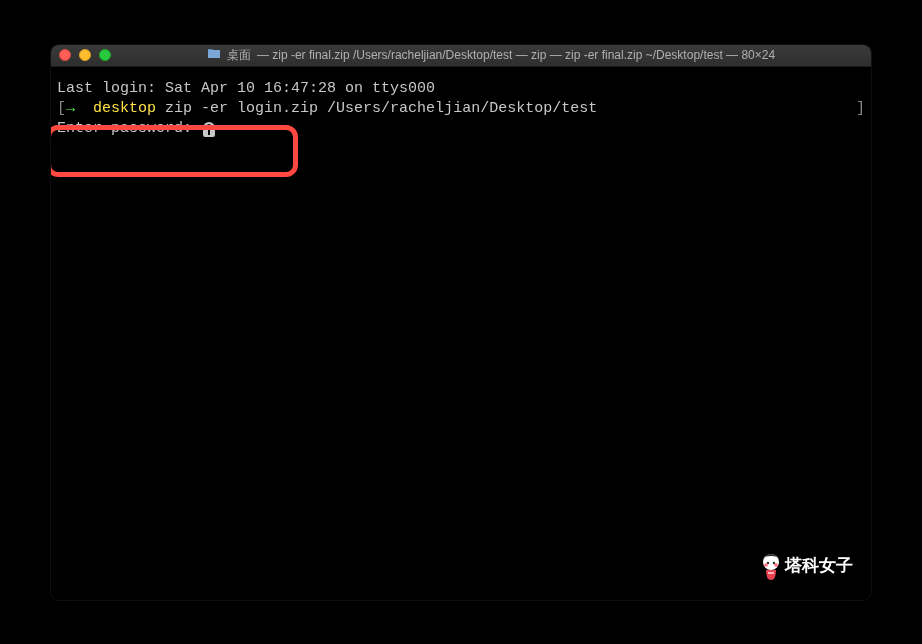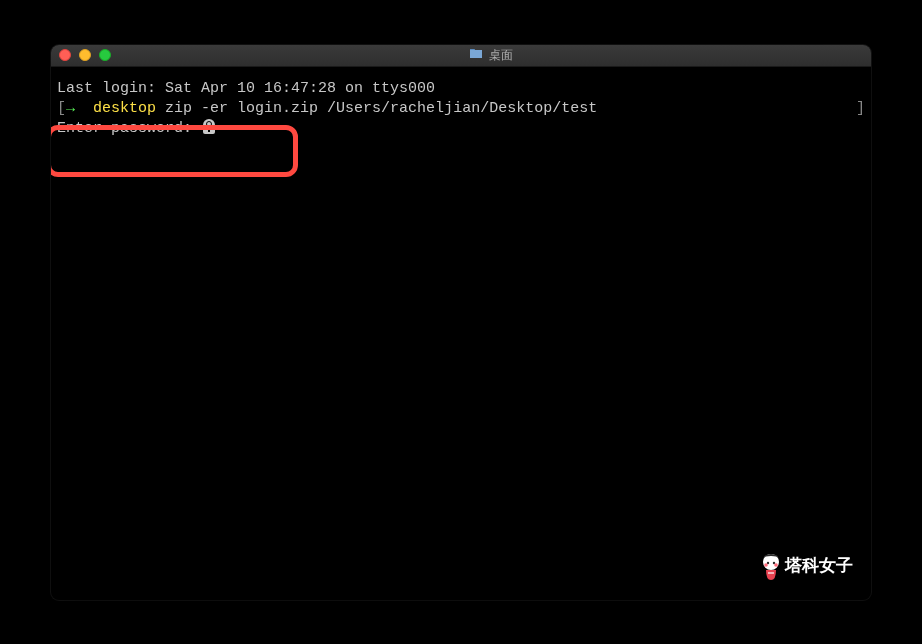--- a/index.html
+++ b/index.html
@@ -77,20 +77,21 @@
     .line {
       white-space: pre;
       font-family: "Menlo", "Monaco", "Courier New", monospace;
     }
     .prompt-arrow { color: #5af158; }
     .prompt-tilde { color: #5fd7ff; }
     .prompt-dir { color: #fde047; }
     .bracket { color: #888; }
     .line-with-cursor {
       display: flex;
+      align-items: center;
     }
     .key-icon {
       display: inline-block;
       width: 12px;
       height: 15px;
       background: #c7c7c7;
       border-radius: 6px 6px 2px 2px;
       position: relative;
       margin-left: 2px;
     }
@@ -157,20 +158,21 @@
       <div class="light green"></div>
     </div>
     <div class="title-content">
       <span class="folder-icon">
         <svg width="14" height="11" viewBox="0 0 14 11">
             <path fill="#7aa7d6" d="M1 1h4l1 1h7v8H1z"></path>
             <path fill="#5a8bc0" d="M1 1h4l1 1H1z"></path>
           </svg>
       </span>
       <span>桌面</span>
+      <span>— zip -er final.zip /Users/racheljian/Desktop/test — zip — zip -er final.zip ~/Desktop/test — 80×24</span>
     </div>
   </div>
 
   <div class="terminal-body">
     <div class="line">Last login: Sat Apr 10 16:47:28 on ttys000</div>
 
 
     <div class="line"><span class="bracket">[</span><span class="prompt-arrow">→</span>  <span class="prompt-dir">desktop</span> <span>zip -er login.zip /Users/racheljian/Desktop/test</span><span class="bracket bracket-right">]</span></div>
 
     <div class="line line-with-cursor">

